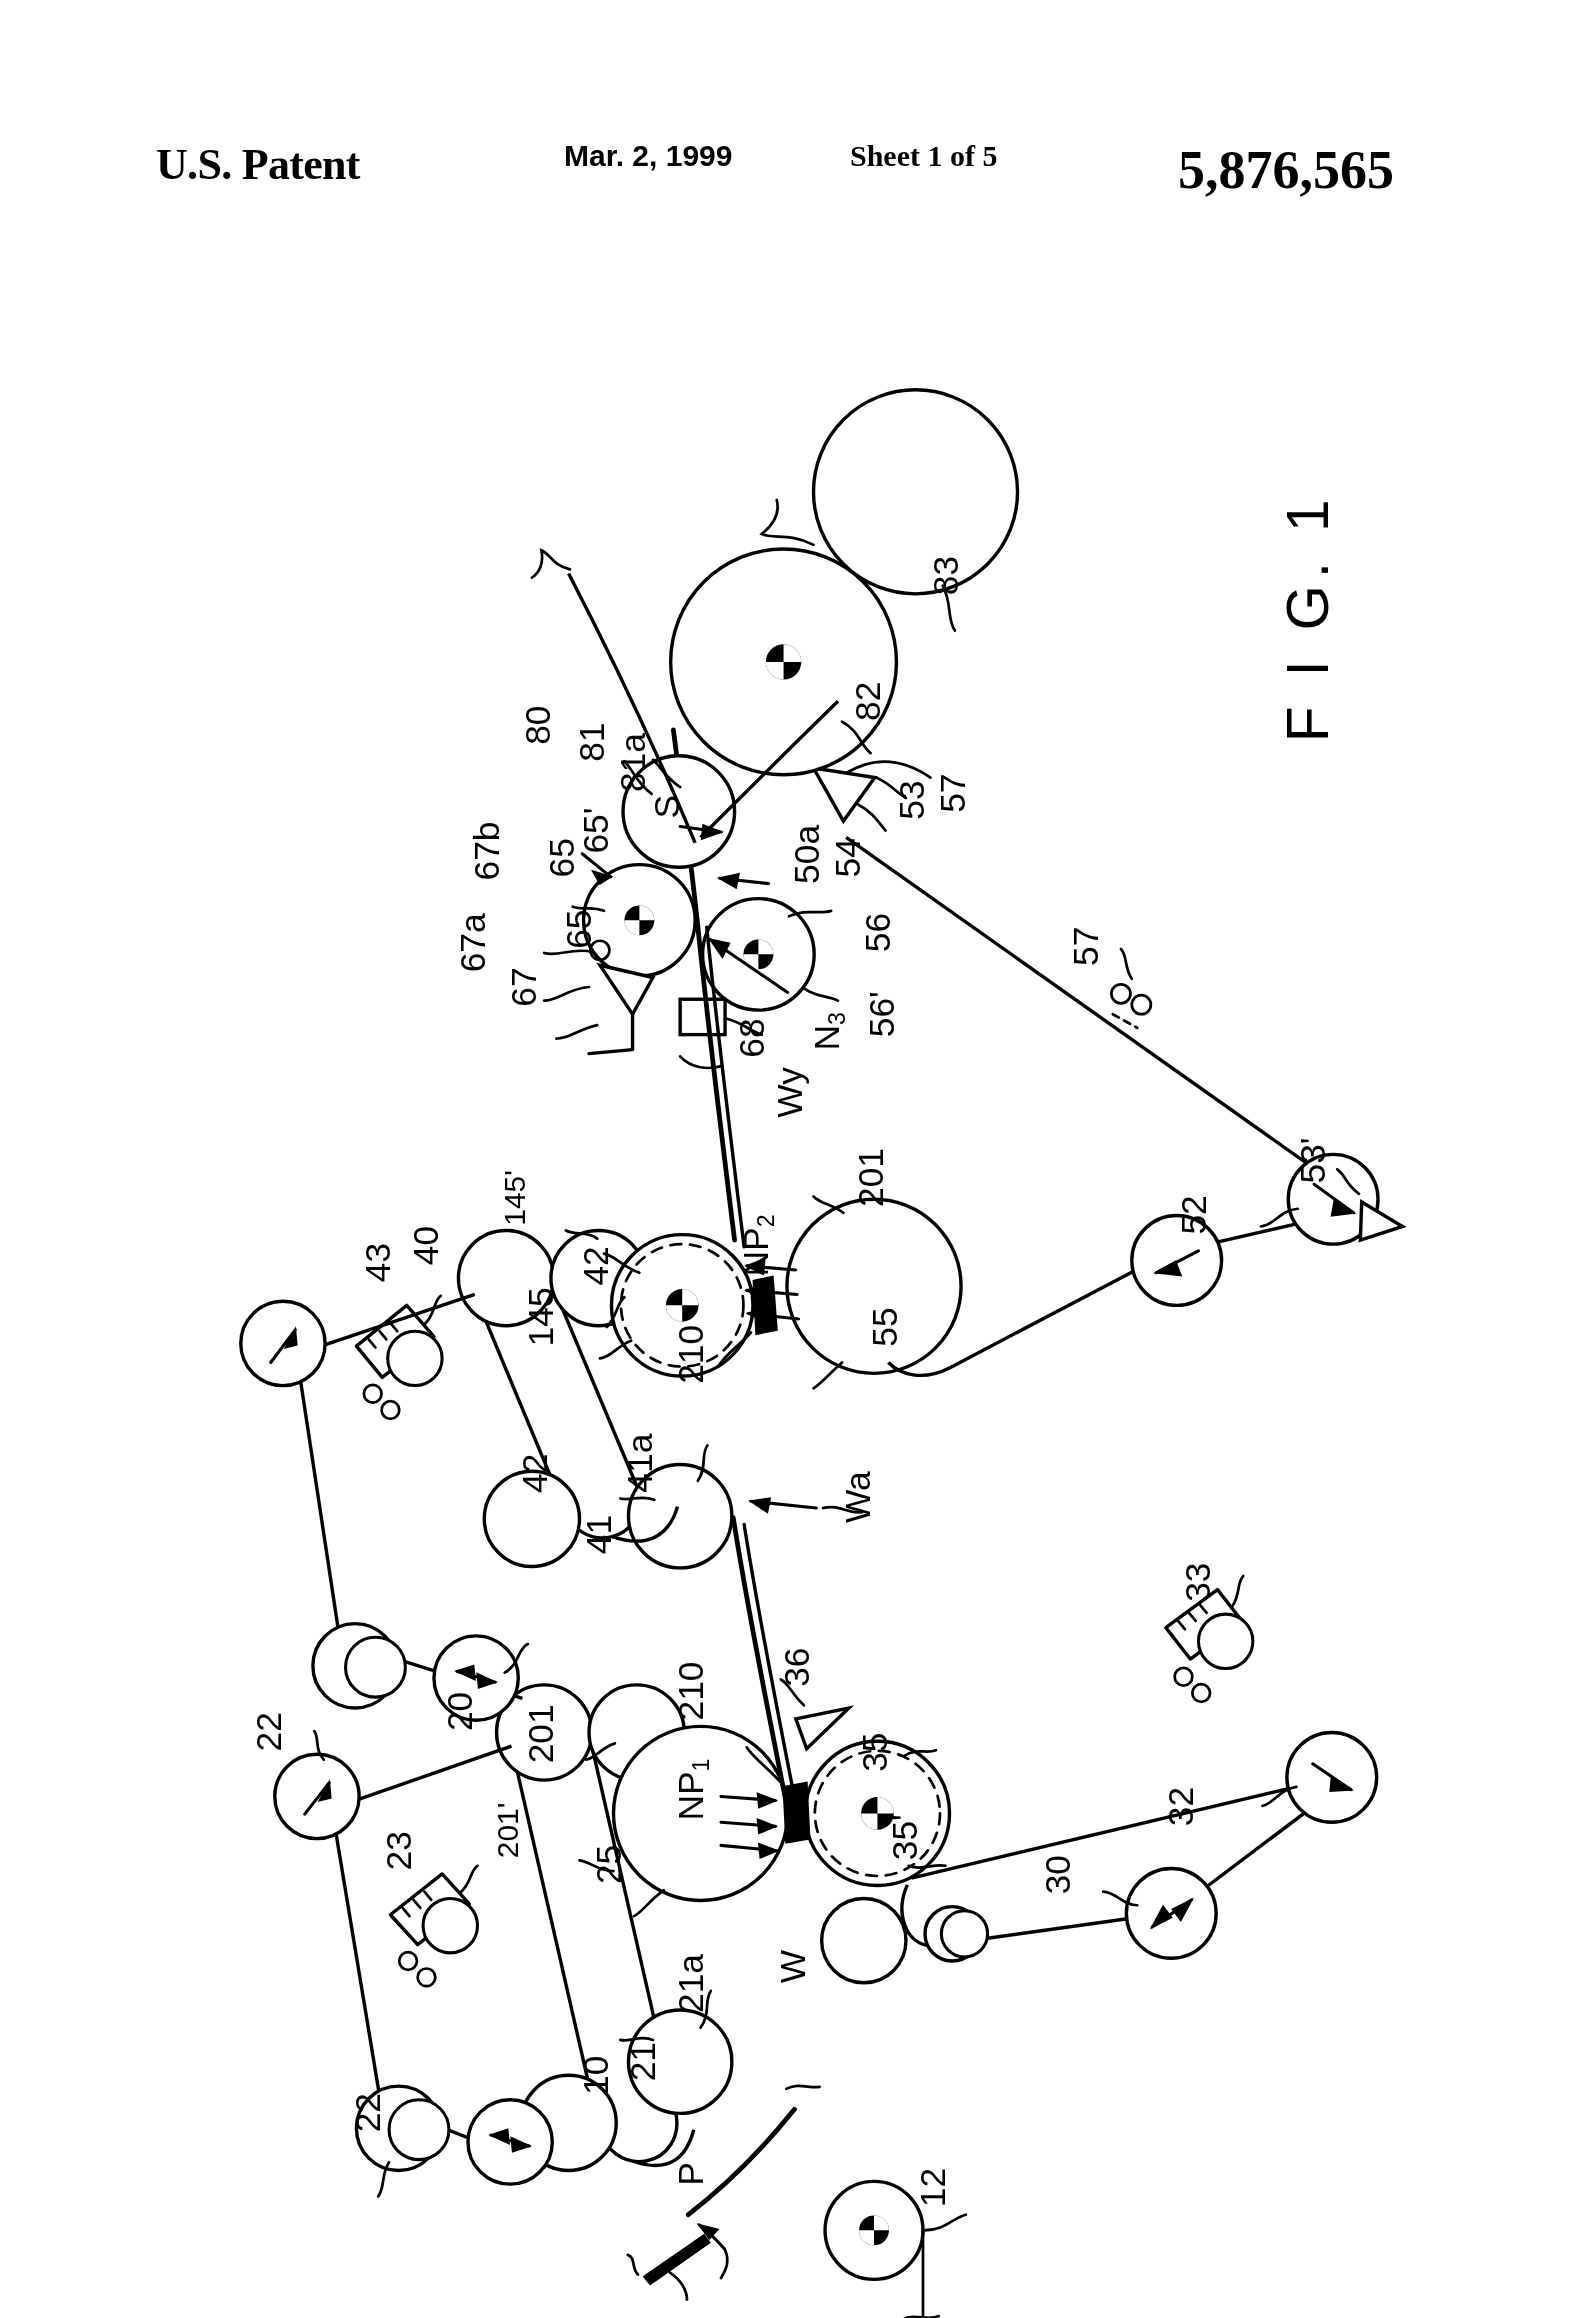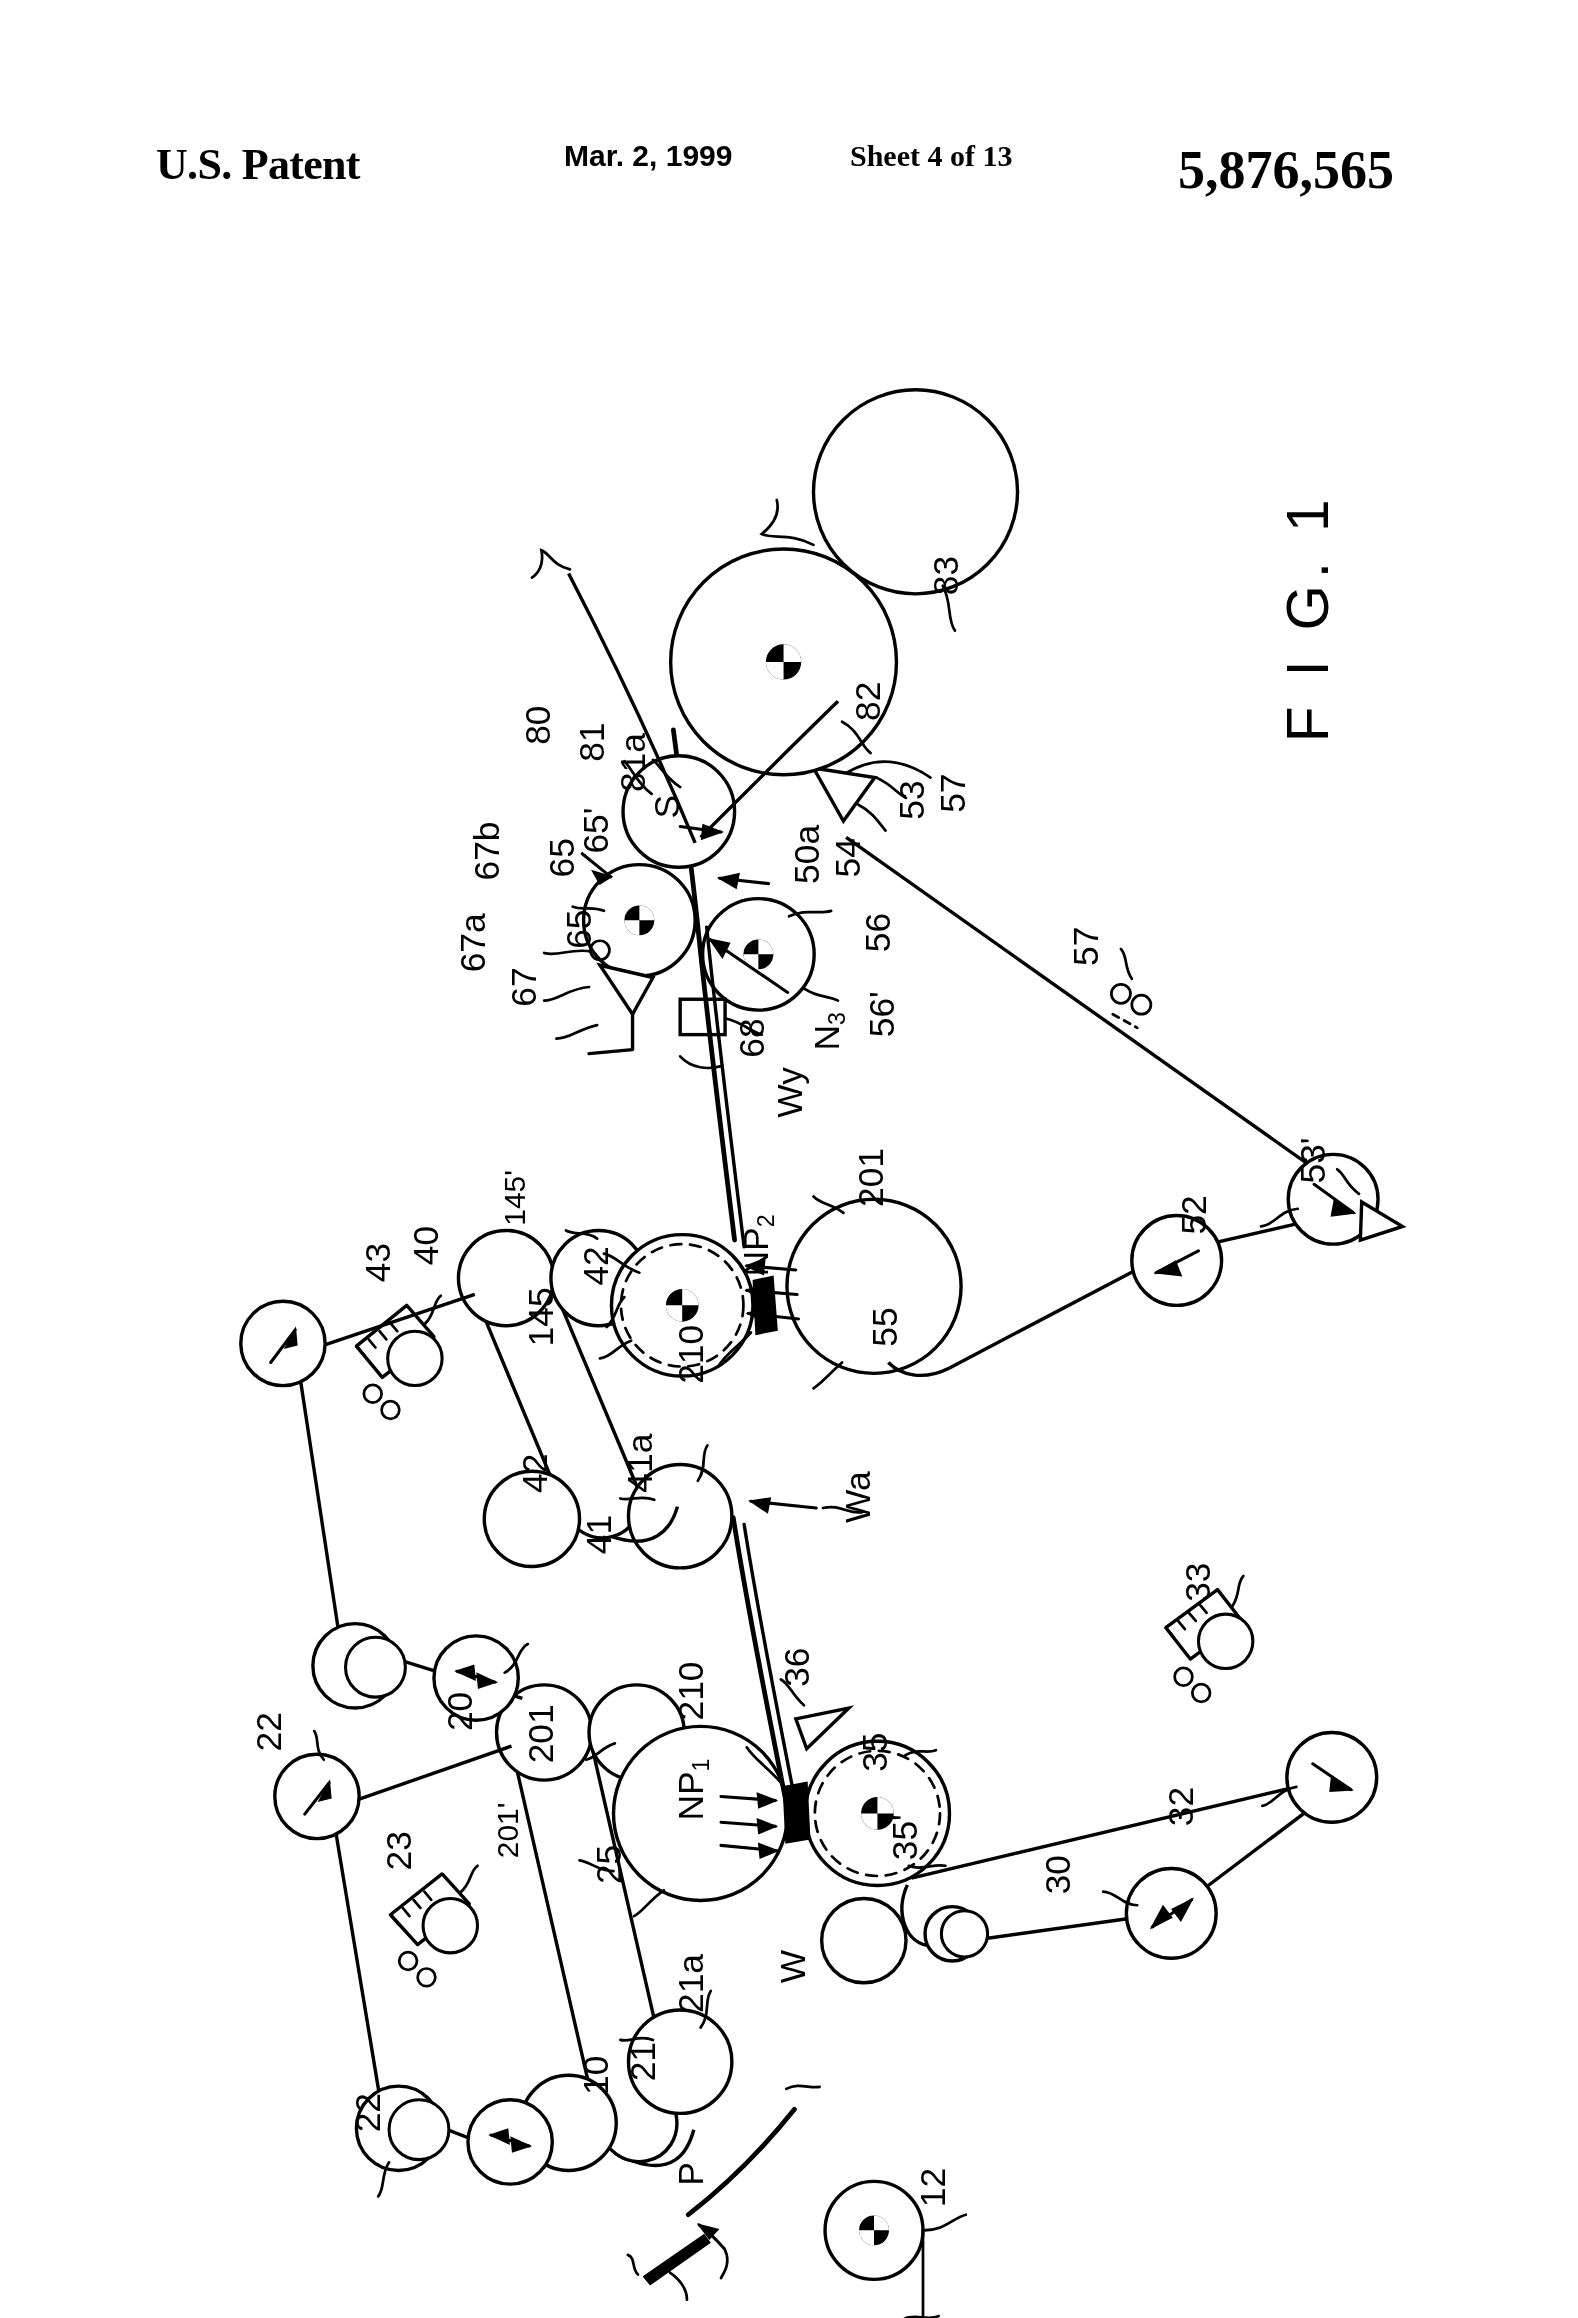--- a/index.html
+++ b/index.html
@@ -96,21 +96,21 @@
   }
   .subnum{font-size:34px;}
 </style>
 </head>
 <body>
 
 <div id="patent-header">
   <div class="hdr-row">
     <div class="hdr-office">U.S. Patent</div>
     <div class="hdr-date">Mar. 2, 1999</div>
-    <div class="hdr-sheet">Sheet 4 of 13</div>
+    <div class="hdr-sheet">Sheet 1 of 5</div>
     <div class="hdr-number">5,876,565</div>
   </div>
 </div>
 
 <div id="figure-sheet">
 <svg id="figure-svg" viewBox="0 0 2320 3078" xmlns="http://www.w3.org/2000/svg">
 
   <g>
     <text class="figlabel" x="1930" y="760" transform="rotate(-90 1930 760)">F I G. 1</text>
   </g>

